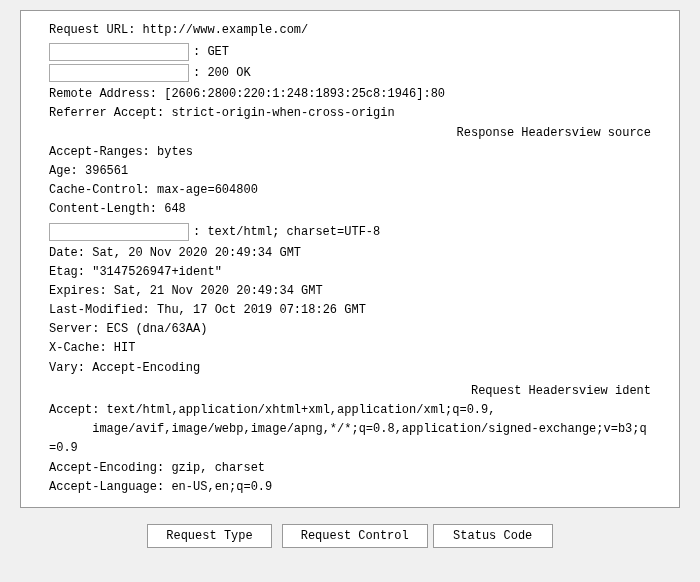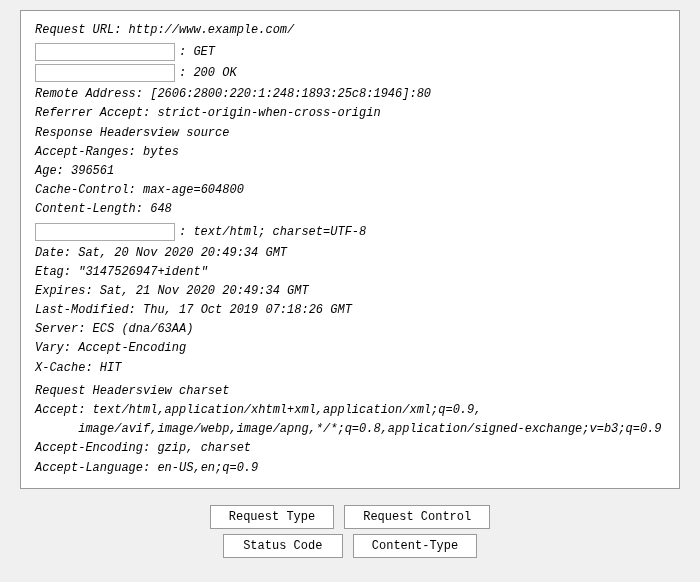--- a/index.html
+++ b/index.html
@@ -12,23 +12,22 @@
       display: flex;
       flex-direction: column;
       align-items: center;
       padding: 10px;
     }
 
     .main-panel {
       width: 660px;
       border: 1px solid #999;
       background: #fff;
-      padding: 10px 14px;
+      padding: 10px 28px;
       margin-bottom: 14px;
-      font-style: italic;
     }
 
     .line {
       white-space: pre-wrap;
       word-break: break-all;
       line-height: 1.6;
       font-size: 12px;
     }
 
     .inline-row {
@@ -45,28 +44,28 @@
       display: inline-block;
       margin-right: 4px;
     }
 
     .inline-text {
       font-size: 12px;
       white-space: pre;
     }
 
     .center-line {
-      text-align: left;
+      text-align: right;
       font-size: 12px;
       line-height: 1.6;
     }
 
     .buttons-area {
       display: flex;
-      flex-direction: column;
+      flex-direction: row;
       align-items: center;
       gap: 5px;
       margin-top: 2px;
     }
 
     .btn-row {
       display: flex;
       gap: 10px;
     }
 
@@ -110,33 +109,32 @@
   <div class="inline-row">
     <span class="labeled-box"></span>
     <span class="inline-text">: text/html; charset=UTF-8</span>
   </div>
 
   <div class="line">Date: Sat, 20 Nov 2020 20:49:34 GMT</div>
   <div class="line">Etag: "3147526947+ident"</div>
   <div class="line">Expires: Sat, 21 Nov 2020 20:49:34 GMT</div>
   <div class="line">Last-Modified: Thu, 17 Oct 2019 07:18:26 GMT</div>
   <div class="line">Server: ECS (dna/63AA)</div>
+  <div class="line">X-Cache: HIT</div>
   <div class="line">Vary: Accept-Encoding</div>
-  <div class="line">X-Cache: HIT</div>
 
-  <div class="center-line" style="margin-top:4px;">            Request Headersview charset</div>
+  <div class="center-line" style="margin-top:4px;">            Request Headersview ident</div>
   <div class="line">Accept: text/html,application/xhtml+xml,application/xml;q=0.9,</div>
   <div class="line">      image/avif,image/webp,image/apng,*/*;q=0.8,application/signed-exchange;v=b3;q=0.9</div>
   <div class="line">Accept-Encoding: gzip, charset</div>
   <div class="line">Accept-Language: en-US,en;q=0.9</div>
 </div>
 
 <div class="buttons-area">
   <div class="btn-row">
     <button class="btn">Request Type</button>
     <button class="btn">Request Control</button>
   </div>
   <div class="btn-row">
     <button class="btn">Status Code</button>
-    <button class="btn">Content-Type</button>
   </div>
 
 </div>
 
 </body></html>

